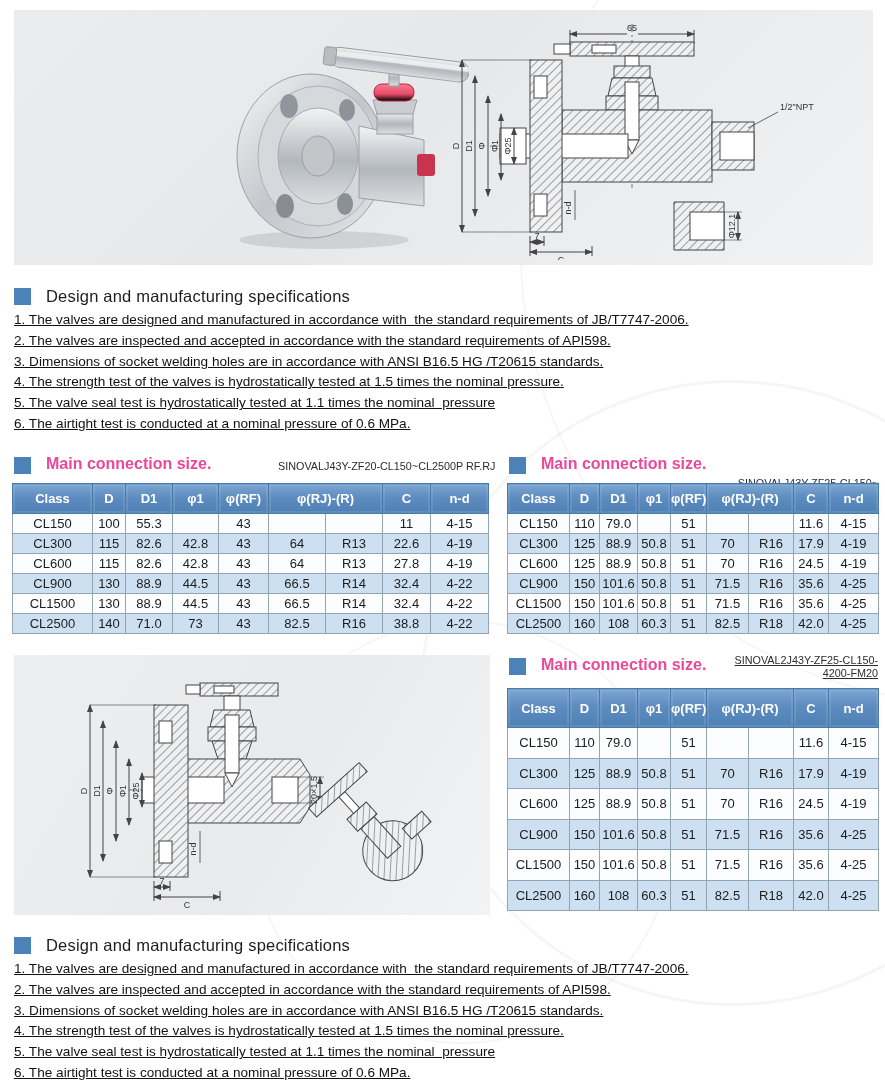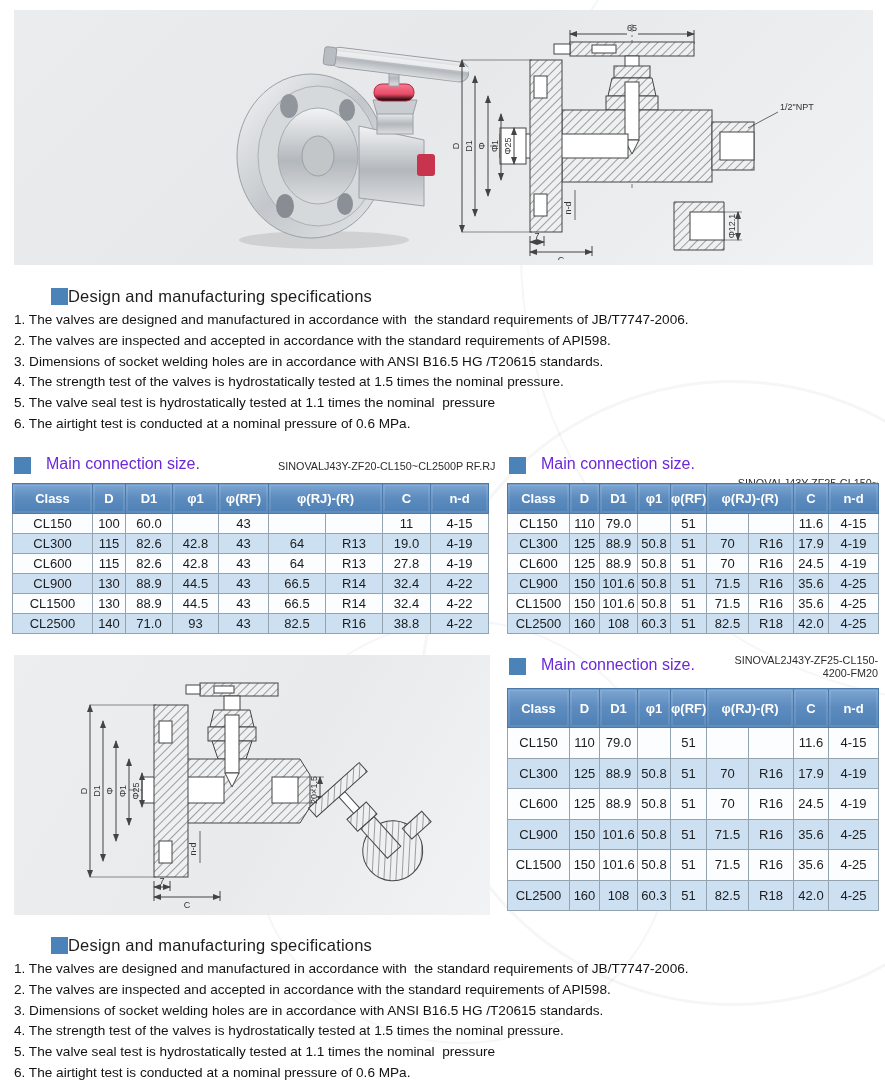--- a/index.html
+++ b/index.html
@@ -14,29 +14,29 @@
   .wm3{width:900px;height:900px;left:520px;top:-200px;border-width:2px;}
 
   .hero{
     position:absolute;left:14px;top:10px;width:859px;height:255px;
     background:linear-gradient(135deg,#ebecee 0%,#e7e8ea 45%,#f1f2f3 100%);
   }
   .mid-box{
     position:absolute;left:14px;top:655px;width:476px;height:260px;
     background:linear-gradient(120deg,#edeef0 0%,#e9eaec 55%,#f2f3f4 100%);
   }
-  .section-header{position:absolute;display:flex;align-items:center;margin-left:37px;}
+  .section-header{position:absolute;display:flex;align-items:center;gap:15px;}
   .sq{width:17px;height:17px;flex:0 0 17px;}
   .section-title{font-size:16.5px;font-weight:500;color:#1d1d1d;letter-spacing:.2px;}
-  .spec-list{position:absolute;left:14px;width:856px;font-size:13.6px;color:#121212;}
+  .spec-list{position:absolute;left:14px;width:856px;font-size:13.6px;color:#121212;text-decoration:underline;}
   .spec-list .item{height:20.8px;line-height:20.8px;white-space:pre;}
 
   .tbl-title{position:absolute;display:flex;align-items:flex-start;}
   .tbl-title .sq{margin-top:2px;}
-  .tbl-title .t{font-size:16px;font-weight:400;color:#6d28d9;margin-left:15px;white-space:nowrap;}
+  .tbl-title .t{font-size:16px;font-weight:700;color:#ec4899;margin-left:15px;white-space:nowrap;}
   .code{font-size:10.8px;color:#2c2c2c;text-align:right;line-height:13px;white-space:nowrap;}
   .code-inline{position:absolute;}
 
   table{border-collapse:collapse;table-layout:fixed;position:absolute;background:#fdba74;}
   th{
     background:linear-gradient(180deg,#7ca5d1 0%,#5d8cbf 45%,#4e80b5 100%);
     color:#ffffff;font-size:13px;font-weight:bold;text-align:center;
     border:1px solid #4a7aab;box-shadow:inset 0 0 0 2px rgba(255,255,255,0.10);
     padding:0;
   }
@@ -234,37 +234,37 @@
         <th colspan="1">φ(RF)</th>
         <th colspan="2">φ(RJ)-(R)</th>
         <th colspan="1">C</th>
         <th colspan="1">n-d</th>
       </tr>
     </thead>
     <tbody>
       <tr>
         <td>CL150</td>
         <td>100</td>
-        <td>60.0</td>
+        <td>55.3</td>
         <td></td>
         <td>43</td>
         <td></td>
         <td></td>
         <td>11</td>
         <td>4-15</td>
       </tr>
       <tr>
         <td>CL300</td>
         <td>115</td>
         <td>82.6</td>
         <td>42.8</td>
         <td>43</td>
         <td>64</td>
         <td>R13</td>
-        <td>19.0</td>
+        <td>22.6</td>
         <td>4-19</td>
       </tr>
       <tr>
         <td>CL600</td>
         <td>115</td>
         <td>82.6</td>
         <td>42.8</td>
         <td>43</td>
         <td>64</td>
         <td>R13</td>
@@ -290,21 +290,21 @@
         <td>43</td>
         <td>66.5</td>
         <td>R14</td>
         <td>32.4</td>
         <td>4-22</td>
       </tr>
       <tr>
         <td>CL2500</td>
         <td>140</td>
         <td>71.0</td>
-        <td>93</td>
+        <td>73</td>
         <td>43</td>
         <td>82.5</td>
         <td>R16</td>
         <td>38.8</td>
         <td>4-22</td>
       </tr>
     </tbody>
   </table>
 
 <div class="tbl-title" style="left:509px;top:455px;">
@@ -486,21 +486,21 @@
     <text x="182" y="194" transform="rotate(-90 182 194)" text-anchor="middle">n-d</text>
     <text x="148" y="229" text-anchor="middle">7</text>
     <text x="173" y="253" text-anchor="middle">C</text>
   </svg>
 </div>
 
 <div class="tbl-title" style="left:509px;top:656px;">
   <div class="sq" style="background:#4b83b9"></div>
   <div class="t">Main connection size.</div>
 </div>
-<div class="code code-inline" style="left:700px;top:654px;width:178px;">
+<div class="code code-inline" style="left:700px;top:654px;width:178px;text-decoration:underline;">
   <div>SINOVAL2J43Y-ZF25-CL150-</div>
   <div>4200-FM20</div>
 </div>
 <table class="tbl-c" style="left:507px;top:688px;width:371px;">
     <colgroup>
       <col style="width: 62px;">
       <col style="width: 30px;">
       <col style="width: 38px;">
       <col style="width: 33px;">
       <col style="width: 36px;">

